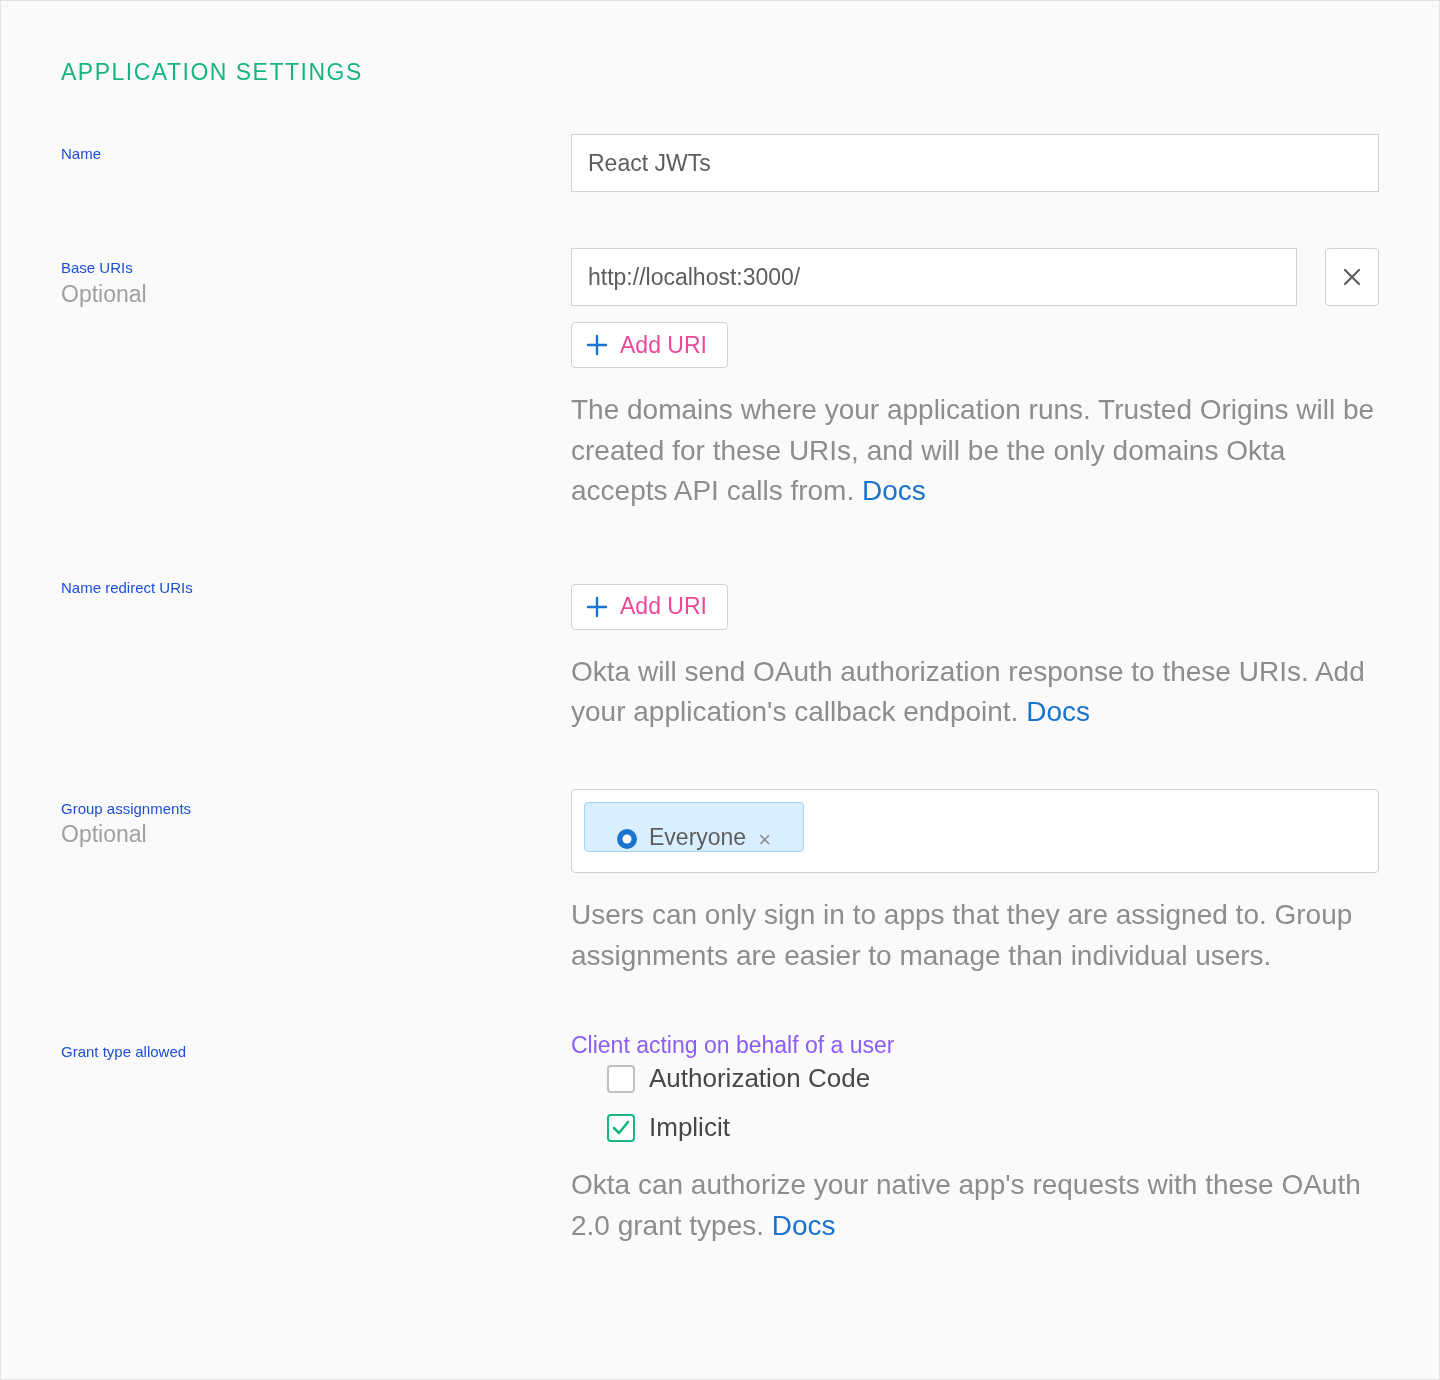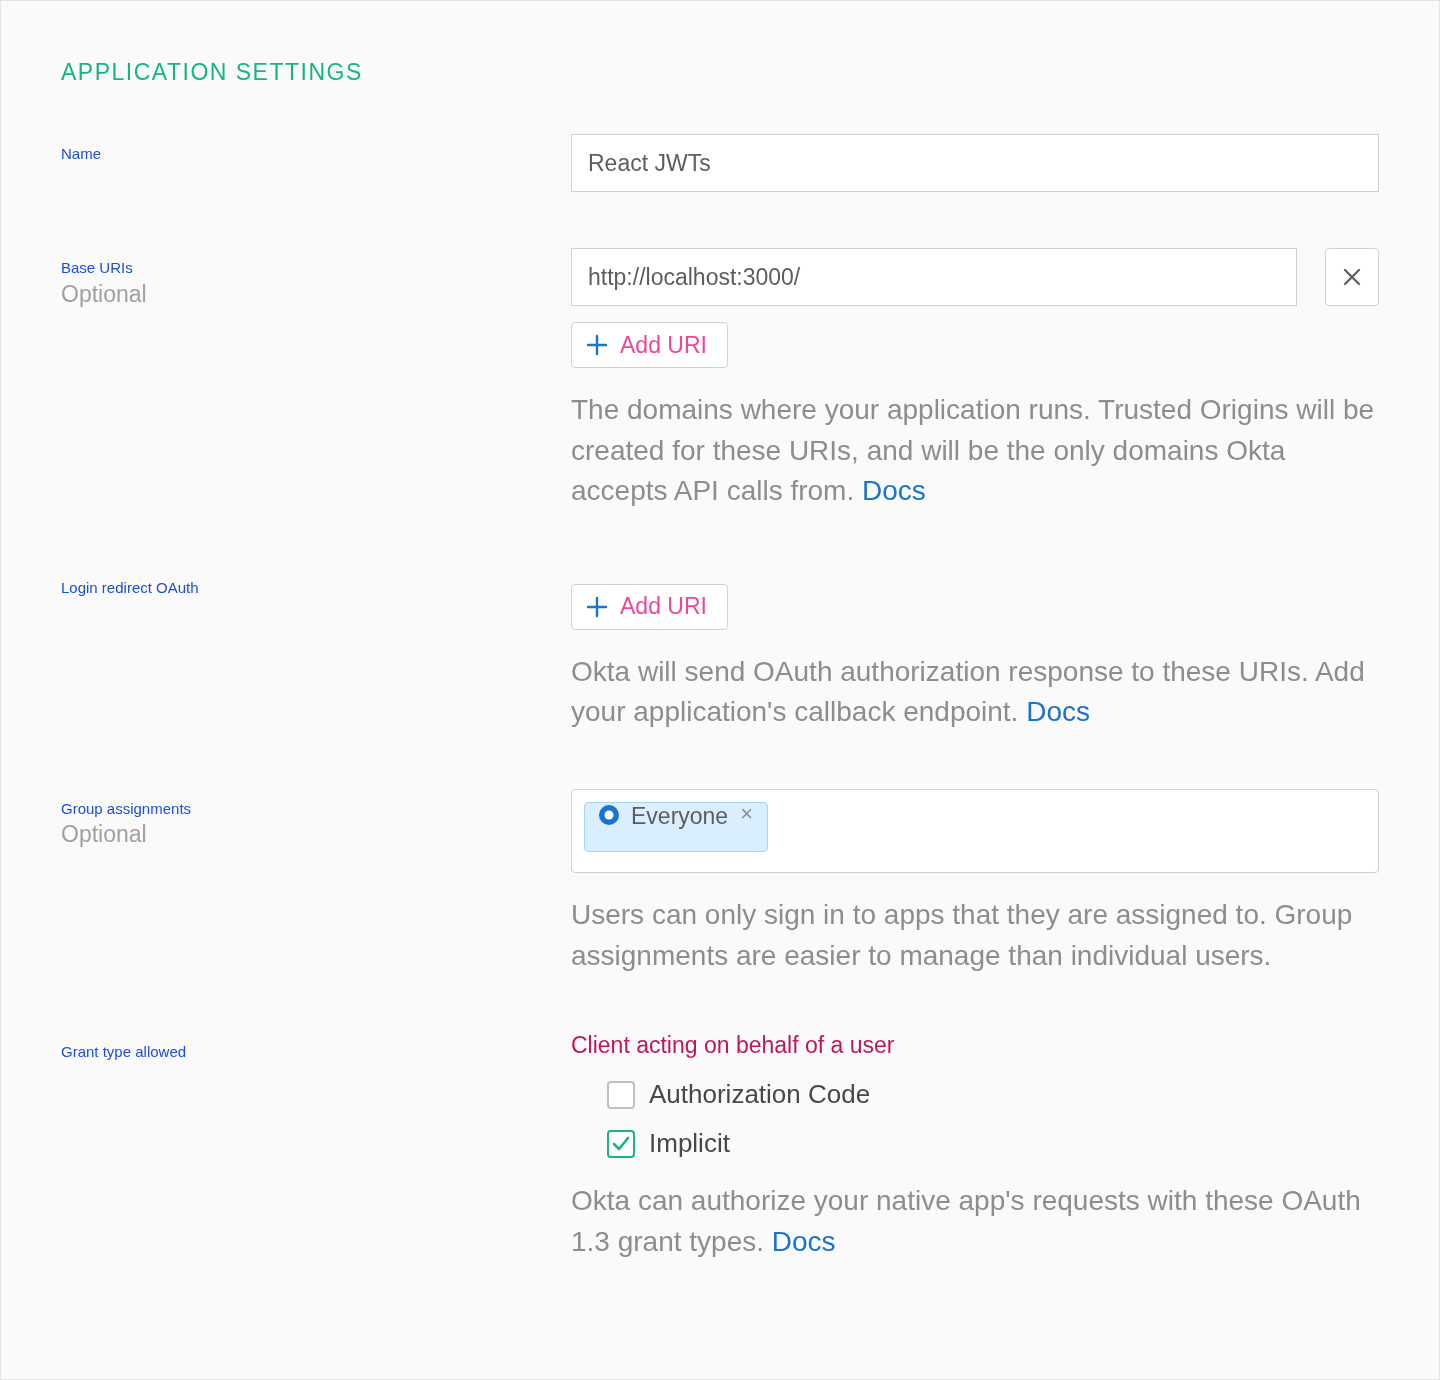--- a/index.html
+++ b/index.html
@@ -110,47 +110,47 @@
     min-height: 84px;
     border: 1px solid #d0d0d0;
     border-radius: 4px;
     background: #ffffff;
     padding: 12px;
     display: flex;
     align-items: flex-start;
   }
   .chip {
     display: inline-flex;
-    align-items: flex-start;
+    align-items: flex-end;
     background: #d9eefe;
     border: 1px solid #a5d4f7;
     border-radius: 4px;
     height: 50px;
-    padding: 0 12px;
+    padding: 0 30px;
     gap: 10px;
   }
   .chip-icon {
     width: 24px; height: 24px;
     display: flex; align-items: center; justify-content: center;
   }
   .chip-label {
     font-size: 23px;
     color: #5d5d5d;
   }
   .chip-remove {
     font-size: 22px;
     color: #8f8f8f;
     cursor: pointer;
     line-height: 1;
     padding: 0 2px;
   }
   .grant-subtitle {
     font-size: 23px;
-    color: #be185d;
-    margin-bottom: 20px;
+    color: #8b5cf6;
+    margin-bottom: 4px;
   }
   .checkbox-row {
     display: flex;
     align-items: center;
     gap: 14px;
     margin-bottom: 18px;
     margin-left: 36px;
   }
   .checkbox {
     width: 28px;
@@ -214,21 +214,21 @@
         <span>Add URI</span>
       </button>
       <div class="help-text">
         <span>The domains where your application runs. Trusted Origins will be created for these URIs, and will be the only domains Okta accepts API calls from. </span><a href="#">Docs</a>
       </div>
     </div>
   </div>
 
   <div class="row">
     <div class="label-col">
-      <div class="main-label">Login redirect OAuth</div>
+      <div class="main-label">Name redirect URIs</div>
     </div>
     <div class="field-col">
       <button class="add-btn">
         <span>
           <svg width="22" height="22" viewBox="0 0 22 22">
               <path d="M11 2 V20 M2 11 H20" stroke="#1a73cf" stroke-width="2.4" stroke-linecap="round"></path>
             </svg>
         </span>
         <span>Add URI</span>
       </button>
@@ -279,18 +279,18 @@
           <span>
             <svg width="20" height="20" viewBox="0 0 20 20">
                 <path d="M3 10 L8 15 L17 4" stroke="#17b57b" stroke-width="2.6" fill="none" stroke-linecap="round" stroke-linejoin="round"></path>
               </svg>
           </span>
         </div>
         <div class="checkbox-label">Implicit</div>
       </div>
 
       <div class="help-text">
-        <span>Okta can authorize your native app's requests with these OAuth 1.3 grant types. </span><a href="#">Docs</a>
+        <span>Okta can authorize your native app's requests with these OAuth 2.0 grant types. </span><a href="#">Docs</a>
       </div>
     </div>
   </div>
 
 </div>
 
 </body></html>

